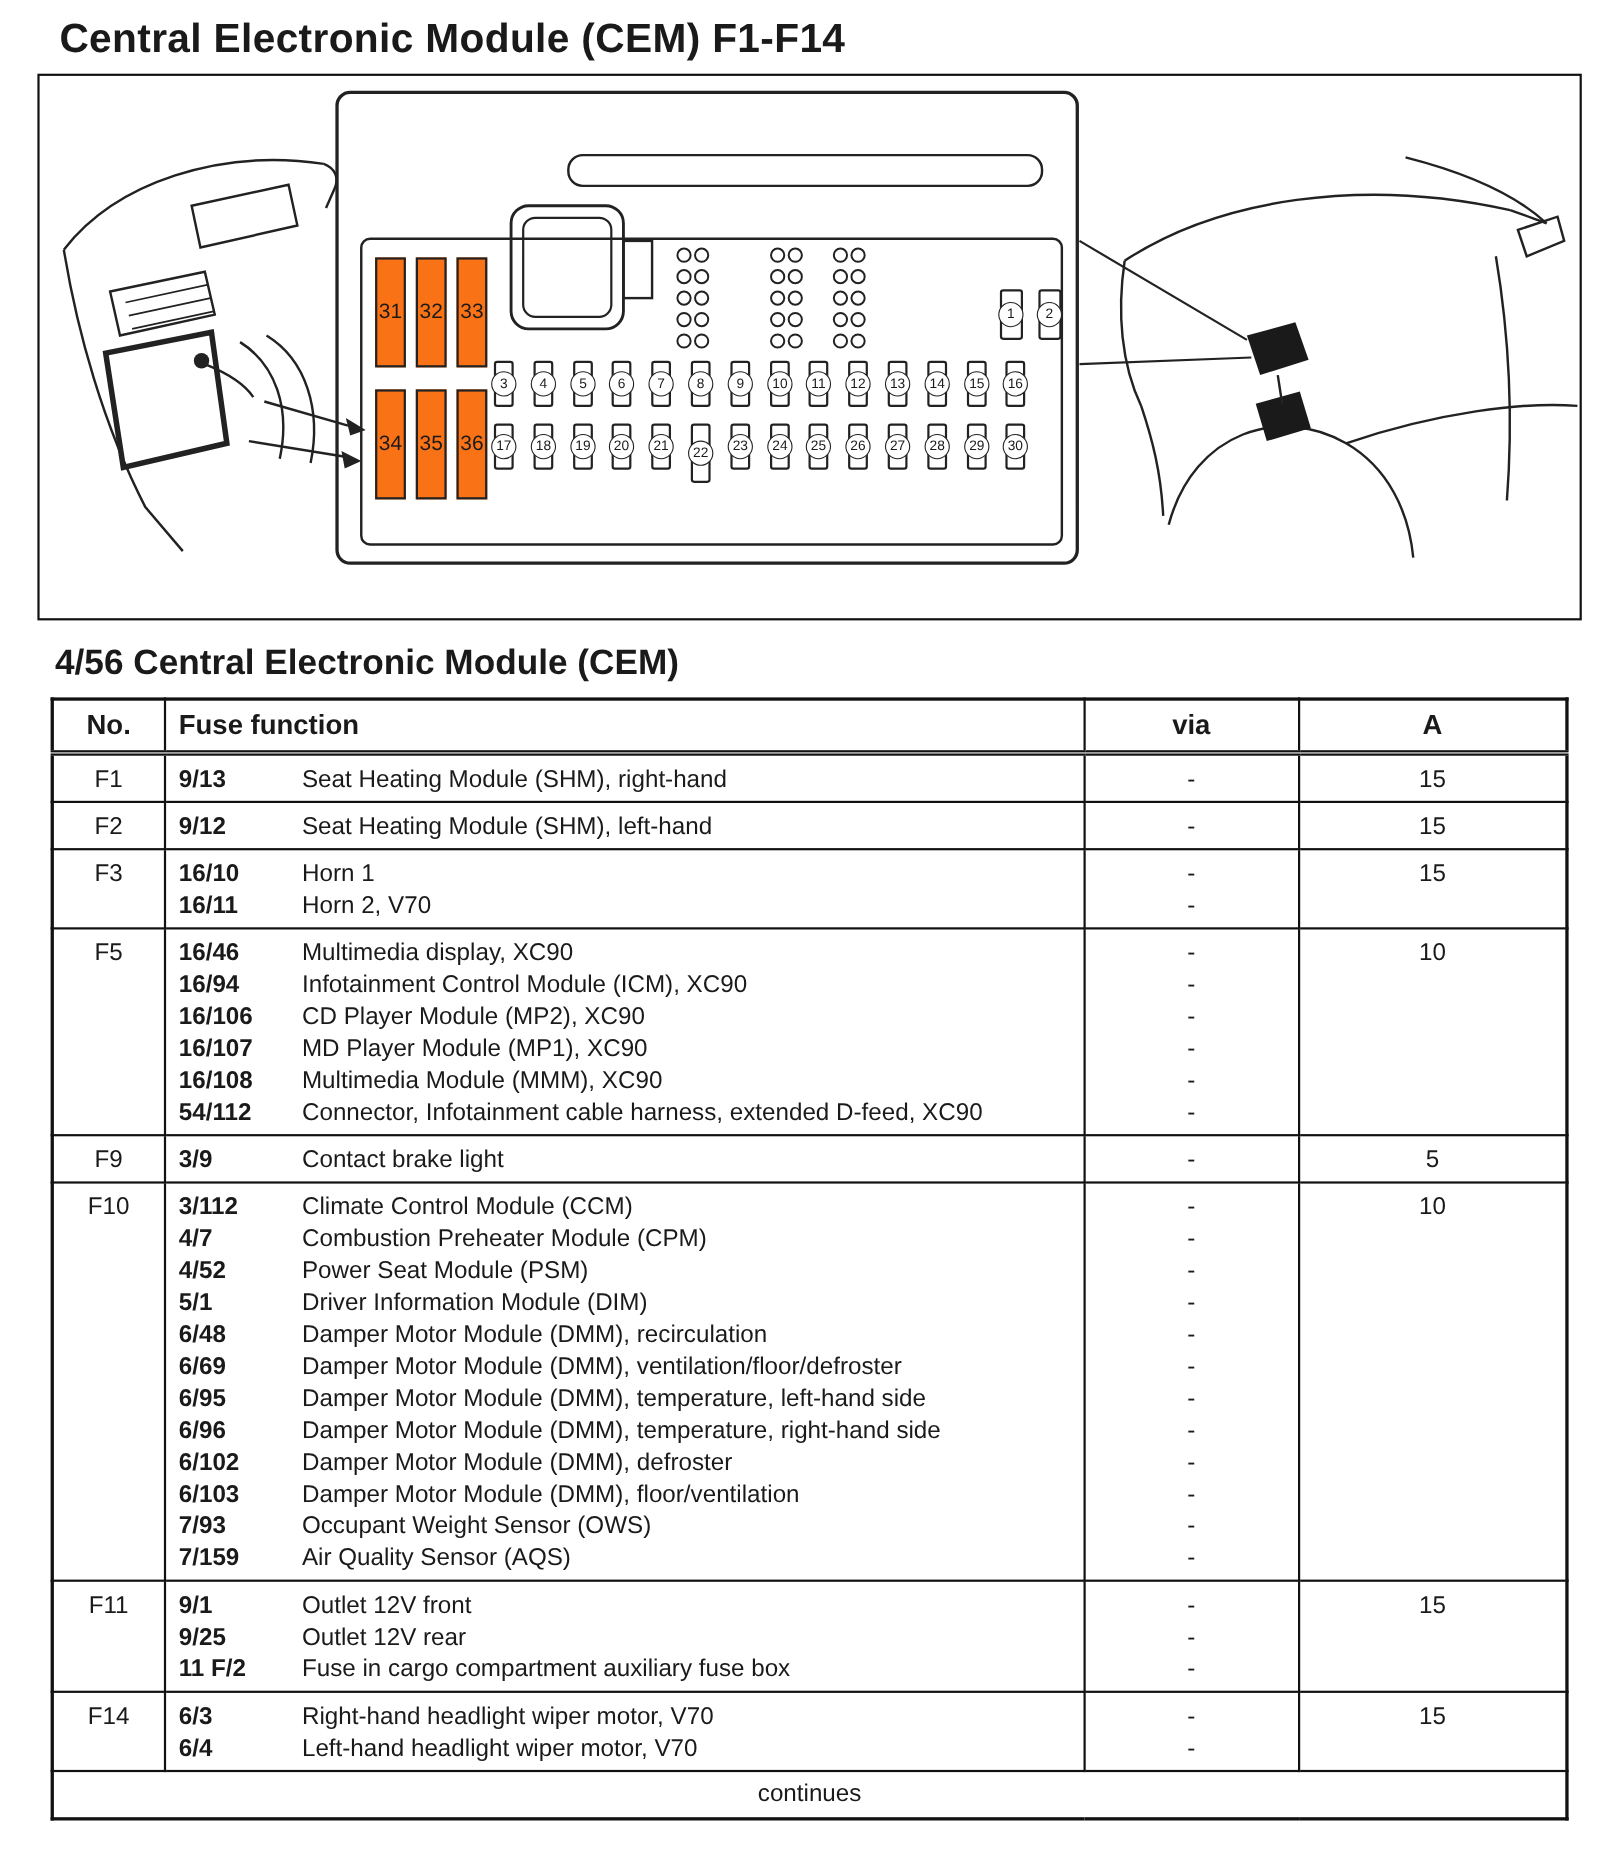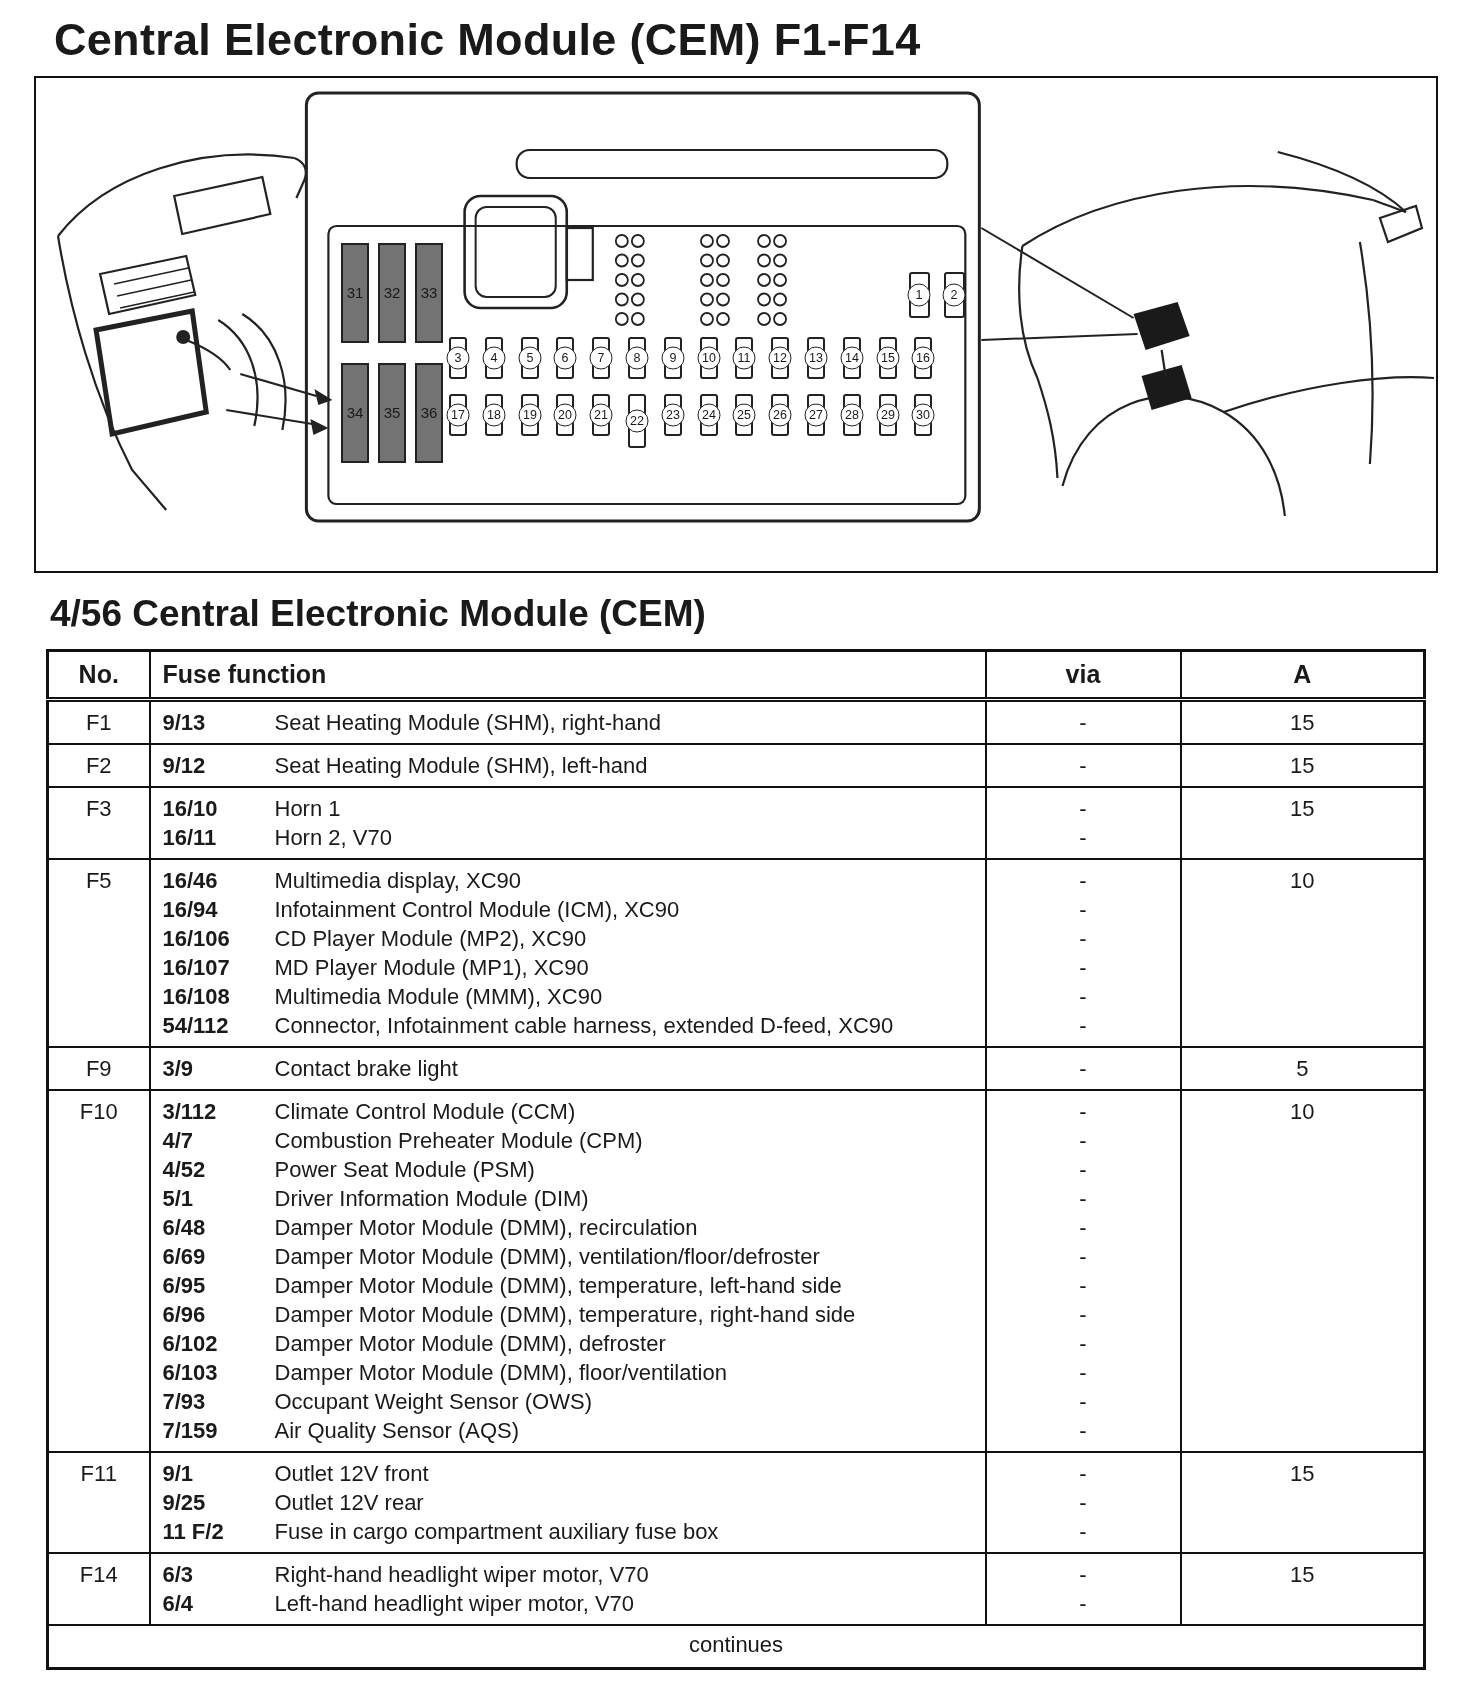--- a/index.html
+++ b/index.html
@@ -5,26 +5,26 @@
   html,body{margin:0;padding:0;background:#fff;}
   body{
     width:1472px;height:1704px;
     color:#1a1a1a;
     font-family:"Liberation Sans", sans-serif;
     overflow:hidden;
   }
   .page{padding:6px 34px 0 34px;}
 
   h1.title{
-    font-size:45px;font-weight:bold;
+    font-size:37px;font-weight:bold;
     margin:8px 0 10px 20px;line-height:1.15;
     letter-spacing:.3px;
   }
   h2.subtitle{
-    font-size:37px;font-weight:bold;
+    font-size:32px;font-weight:bold;
     margin:20px 0 14px 16px;line-height:1.15;
   }
 
   
   .diagram-box{
     position:relative;
     border:2.5px solid #111;
     height:493px;
     background:#fff;
   }
@@ -36,23 +36,23 @@
     border:2px solid #222;border-radius:3px;background:#fff;
   }
   .fuse-num{
     position:absolute;left:50%;top:50%;transform:translate(-50%,-50%);
     width:23px;height:23px;box-sizing:border-box;
     border:1.8px solid #222;border-radius:50%;background:#fff;
     font-size:12.5px;line-height:20px;text-align:center;display:block;
   }
   .fuse-lg{
     position:absolute;box-sizing:border-box;
-    border:2.4px solid #222;background:#737373;
+    border:2.4px solid #222;background:#f97316;
     display:flex;align-items:center;justify-content:center;
-    font-size:15px;
+    font-size:19px;
   }
 
   
   table.fuse-table{
     border-collapse:collapse;
     width:calc(100% - 24px);
     margin:0 12px;
     border:3px solid #111;
     table-layout:fixed;
   }

